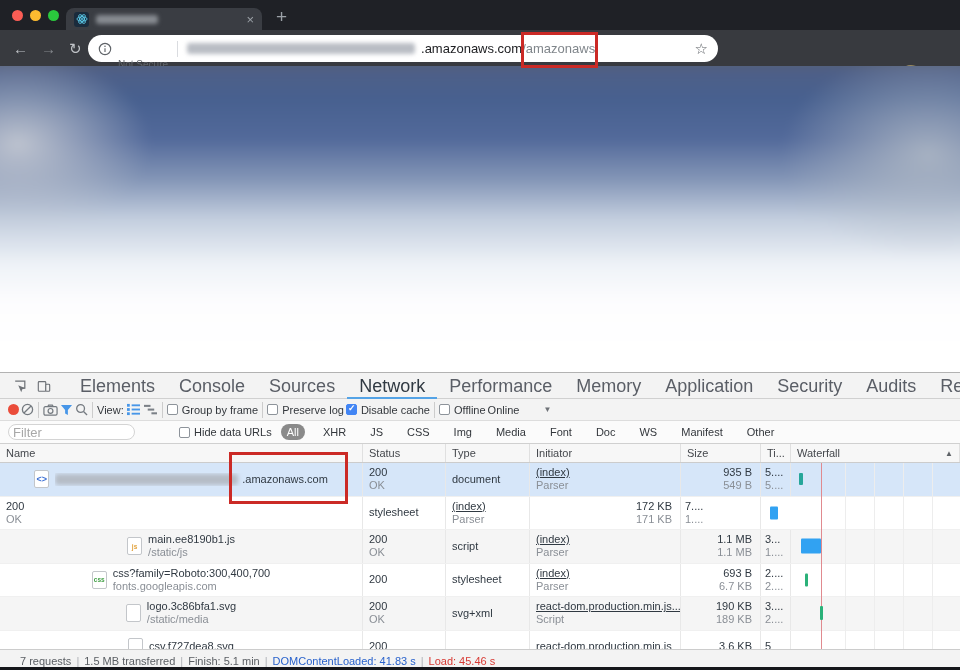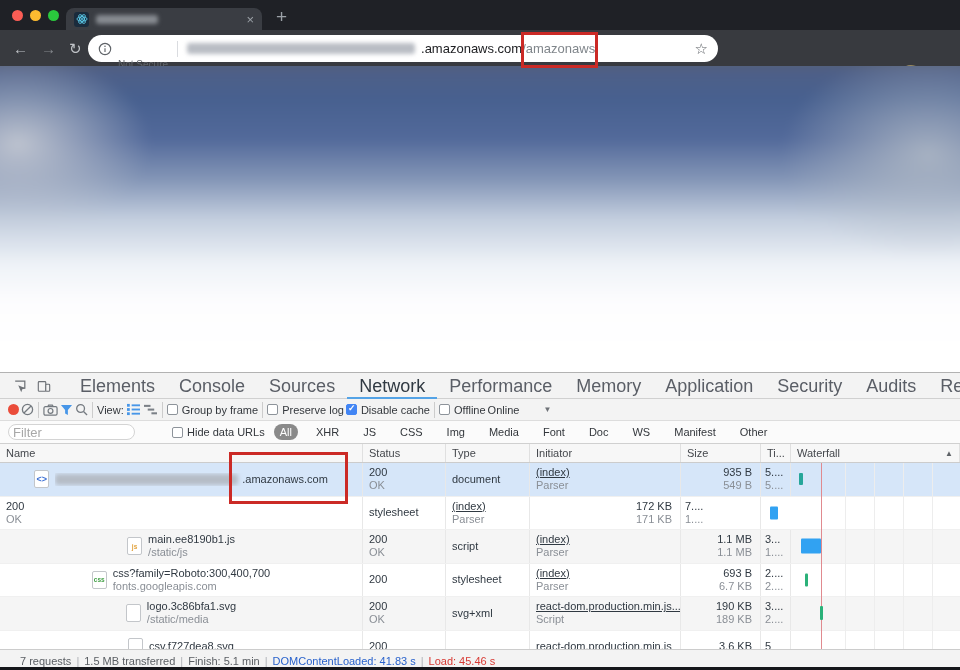--- a/index.html
+++ b/index.html
@@ -308,21 +308,21 @@
       <label class="cb">
         <span class="box"></span>
         <span>Offline</span>
       </label>
       <span>Online</span>
       <span class="drop-arrow">▼</span>
     </div>
 
     <div class="dt-filterbar">
       <input class="filter-input" placeholder="Filter" style="">
-      <label class="cb" style="margin-left:28px;">
+      <label class="cb" style="margin-left:35px;">
         <span class="box"></span>
         <span>Hide data URLs</span>
       </label>
       <div class="types">
         <span class="filter-type selected">All</span>
           <span class="filter-type">XHR</span>
           <span class="filter-type">JS</span>
           <span class="filter-type">CSS</span>
           <span class="filter-type">Img</span>
           <span class="filter-type">Media</span>

